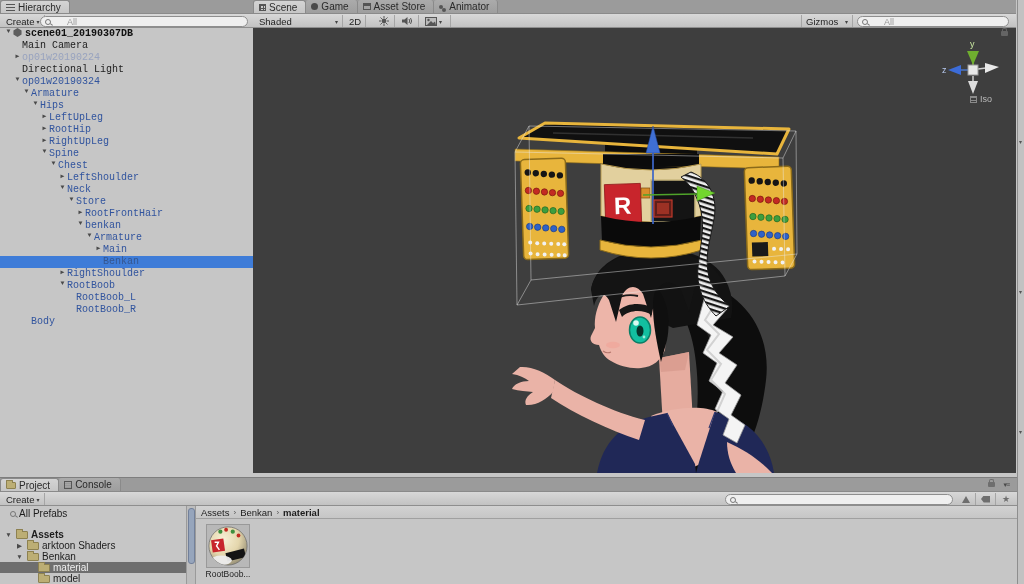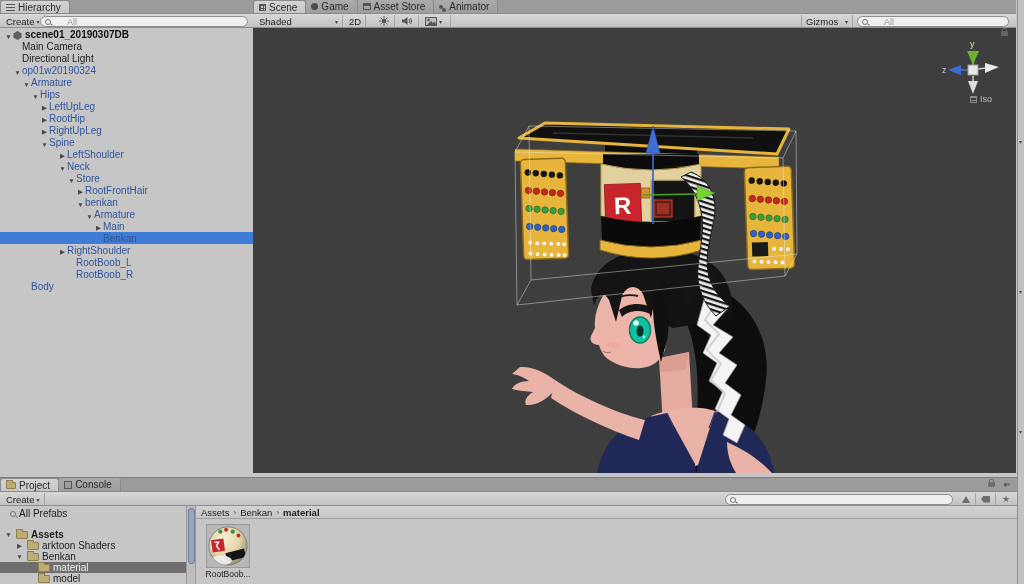--- a/index.html
+++ b/index.html
@@ -54,21 +54,21 @@
   .i-pyramid { width:0; height:0; border-left:4px solid transparent; border-right:4px solid transparent;
                border-bottom:7px solid #6E6E6E; }
   .i-isocube { width:7px; height:7px; background:repeating-linear-gradient(#8a8a8a 0 1px, transparent 1px 3px);
                border:1px solid #8a8a8a; }
 
   
   .hierarchy { position:absolute; left:0; top:0; width:284px; height:477px; background:#C6C6C6;
                border-right:1px solid #c2410c; }
   .hierarchy .toolbar { top:14px; }
   .tree { position:absolute; top:28px; left:0; right:0; bottom:0; overflow:hidden; }
-  .hrow { height:12px; display:flex; align-items:flex-end; white-space:nowrap; position:relative; }
+  .hrow { height:12px; display:flex; align-items:flex-start; white-space:nowrap; position:relative;font-family:Liberation Mono, monospace; }
   .hrow .arrow { width:9px; font-size:6.5px; color:#4a4a4a; text-align:center; flex:none; }
   .hrow.sel { background:#3E7CD8; }
   .t-normal { color:#1c1c1c; }
   .t-prefab { color:#31549E; }
   .t-prefab-disabled { color:#98A3BF; }
   .t-scene { color:#111; font-weight:bold; }
   .hrow.sel .lbl { color:#35568F; }
   .rowmenu { position:absolute; right:4px; top:2px; }
 
   
@@ -138,20 +138,24 @@
           <span class="arrow" style="margin-left: 4px;">▼</span>
           <span class="i-unity" style="margin-right: 3px;"></span>
           <span class="lbl t-scene">scene01_20190307DB</span>
           <span class="mini-menu rowmenu">▾≡</span>
         </div>
         <div class="hrow">
           <span class="arrow" style="margin-left: 13px;"></span>
           <span class="lbl t-normal">Main Camera</span>
         </div>
         <div class="hrow">
+          <span class="arrow" style="margin-left: 13px;">▶</span>
+          <span class="lbl t-prefab-disabled">op01w20190224</span>
+        </div>
+        <div class="hrow">
           <span class="arrow" style="margin-left: 13px;"></span>
           <span class="lbl t-normal">Directional Light</span>
         </div>
         <div class="hrow">
           <span class="arrow" style="margin-left: 13px;">▼</span>
           <span class="lbl t-prefab">op01w20190324</span>
         </div>
         <div class="hrow">
           <span class="arrow" style="margin-left: 22px;">▼</span>
           <span class="lbl t-prefab">Armature</span>
@@ -168,20 +172,24 @@
           <span class="arrow" style="margin-left: 40px;">▶</span>
           <span class="lbl t-prefab">RootHip</span>
         </div>
         <div class="hrow">
           <span class="arrow" style="margin-left: 40px;">▶</span>
           <span class="lbl t-prefab">RightUpLeg</span>
         </div>
         <div class="hrow">
           <span class="arrow" style="margin-left: 40px;">▼</span>
           <span class="lbl t-prefab">Spine</span>
+        </div>
+        <div class="hrow">
+          <span class="arrow" style="margin-left: 49px;">▼</span>
+          <span class="lbl t-prefab">Chest</span>
         </div>
         <div class="hrow">
           <span class="arrow" style="margin-left: 58px;">▶</span>
           <span class="lbl t-prefab">LeftShoulder</span>
         </div>
         <div class="hrow">
           <span class="arrow" style="margin-left: 58px;">▼</span>
           <span class="lbl t-prefab">Neck</span>
         </div>
         <div class="hrow">
@@ -204,20 +212,24 @@
           <span class="arrow" style="margin-left: 94px;">▶</span>
           <span class="lbl t-prefab">Main</span>
         </div>
         <div class="hrow sel">
           <span class="arrow" style="margin-left: 94px;"></span>
           <span class="lbl t-prefab">Benkan</span>
         </div>
         <div class="hrow">
           <span class="arrow" style="margin-left: 58px;">▶</span>
           <span class="lbl t-prefab">RightShoulder</span>
+        </div>
+        <div class="hrow">
+          <span class="arrow" style="margin-left: 58px;">▼</span>
+          <span class="lbl t-prefab">RootBoob</span>
         </div>
         <div class="hrow">
           <span class="arrow" style="margin-left: 67px;"></span>
           <span class="lbl t-prefab">RootBoob_L</span>
         </div>
         <div class="hrow">
           <span class="arrow" style="margin-left: 67px;"></span>
           <span class="lbl t-prefab">RootBoob_R</span>
         </div>
         <div class="hrow">

